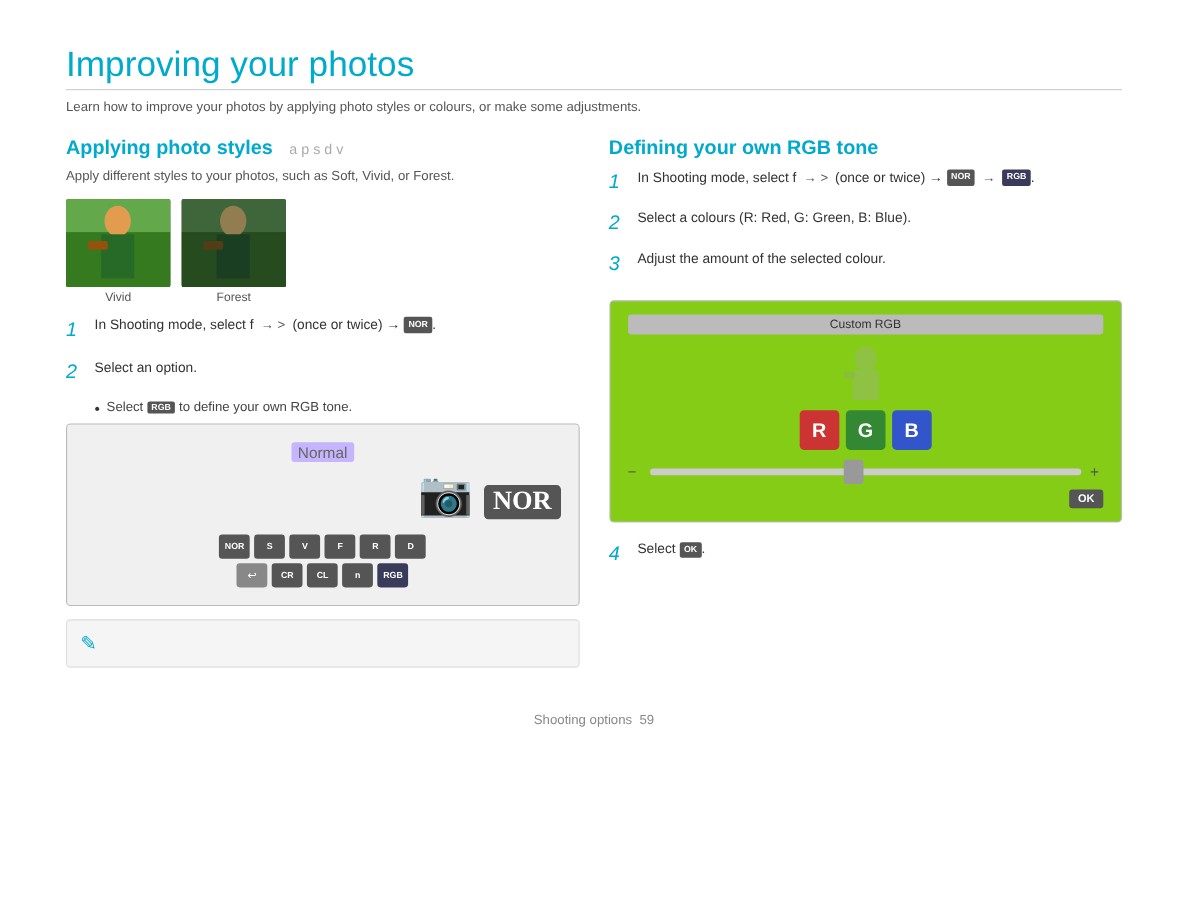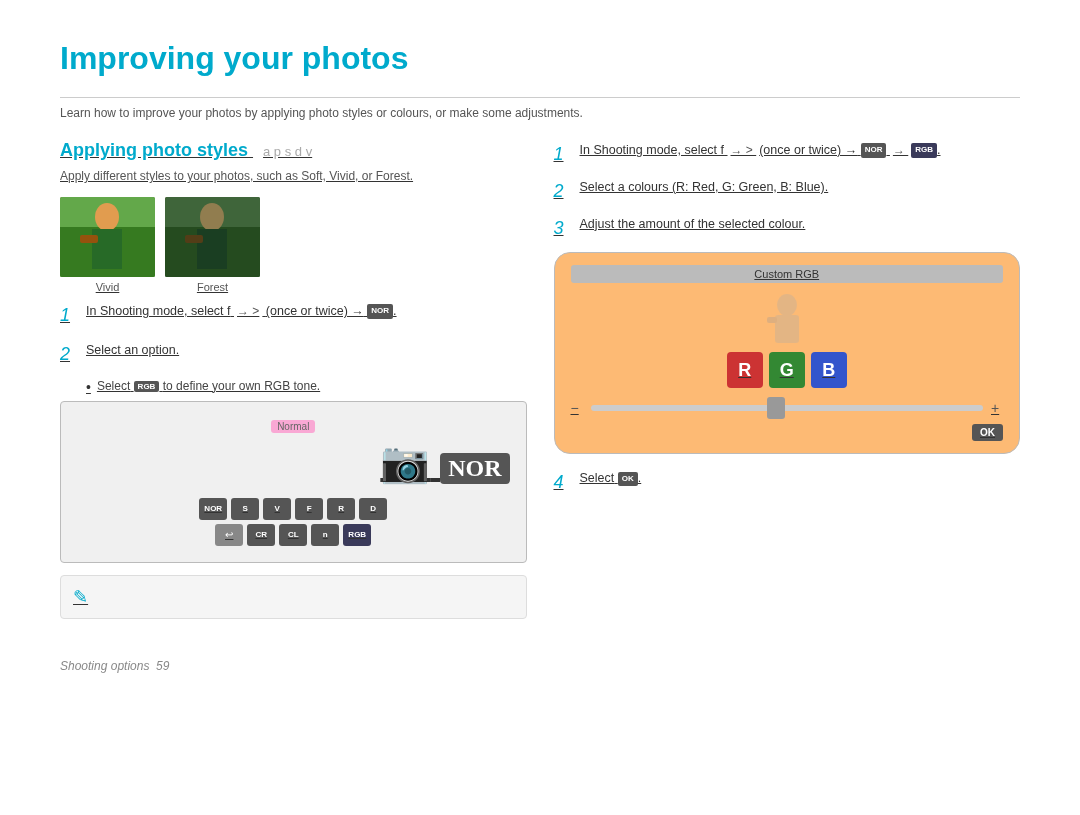--- a/index.html
+++ b/index.html
@@ -7,35 +7,34 @@
       font-family: Arial, Helvetica, sans-serif;
       background: #fff;
       width: 1080px;
       min-height: 815px;
       padding: 40px 60px;
       font-size: 13px;
       color: #333;
     }
     .page-title {
       font-size: 32px;
-      font-weight: bold;
+      font-weight: normal;
       color: #00aacc;
       border-bottom: 1px solid #ccc;
-      padding-bottom: 20px;
+      padding-bottom: 4px;
       margin-bottom: 8px;
     }
     .subtitle {
       font-size: 12px;
       color: #555;
       margin-bottom: 20px;
     }
     .two-col {
       display: flex;
       gap: 27px;
-      text-decoration: underline;
     }
     .left-col {
       flex: 1;
     }
     .right-col {
       flex: 1;
     }
     .section-title {
       font-size: 18px;
       font-weight: bold;
@@ -126,23 +125,23 @@
       border: 1px solid #bbb;
       border-radius: 4px;
       padding: 16px;
       background: #f0f0f0;
       margin-bottom: 12px;
       text-align: center;
       min-height: 140px;
       position: relative;
     }
     .camera-normal-label {
-      font-size: 10px;
+      font-size: 14px;
       color: #666;
-      background: #f9a8d4;
+      background: #c4b5fd;
       border-radius: 3px;
       padding: 1px 6px;
       display: inline-block;
       margin-bottom: 6px;
       text-align: right;
     }
     .icon-grid {
       display: flex;
       flex-direction: column;
       gap: 4px;
@@ -196,24 +195,24 @@
       font-size: 11px;
       color: #555;
       line-height: 1.5;
     }
     
     .rgb-step {
       margin-bottom: 8px;
     }
     .rgb-box {
       border: 1px solid #bbb;
-      border-radius: 16px;
+      border-radius: 4px;
       padding: 12px 16px;
-      background: #fdba74;
-      margin-top: 10px;
+      background: #84cc16;
+      margin-top: 20px;
       margin-bottom: 14px;
       min-height: 120px;
     }
     .rgb-header {
       background: #bbb;
       border-radius: 3px;
       text-align: center;
       font-size: 11px;
       color: #333;
       padding: 3px 0;
@@ -272,25 +271,25 @@
     }
     .rgb-ok-btn {
       background: #555;
       color: #fff;
       font-size: 10px;
       padding: 3px 8px;
       border-radius: 3px;
       font-weight: bold;
     }
     .footer {
+      text-align: center;
       font-size: 12px;
       color: #888;
       margin-top: 30px;
       padding-top: 10px;
-      font-style: italic;
     }
     .inline-icon {
       display: inline-block;
       background: #555;
       color: #fff;
       font-size: 8px;
       font-weight: bold;
       padding: 1px 4px;
       border-radius: 2px;
       vertical-align: middle;
@@ -390,20 +389,21 @@
         </div>
       </div>
     </div>
 
     <div class="note-box">
       <span class="note-icon">✎</span>
     </div>
   </div>
 
   <div class="right-col">
+    <div class="section-title">Defining your own RGB tone</div>
 
     <div class="step rgb-step">
       <span class="step-num">1</span>
       <span class="step-text">
         <span>In Shooting mode, select f</span>
         <span class="arrow-sym"> → &gt; </span>
         <span>(once or twice) →</span>
         <span class="inline-icon">NOR</span>
         <span class="arrow-sym"> → </span>
         <span class="inline-icon" style="background:#3a3a5a;">RGB</span>.

